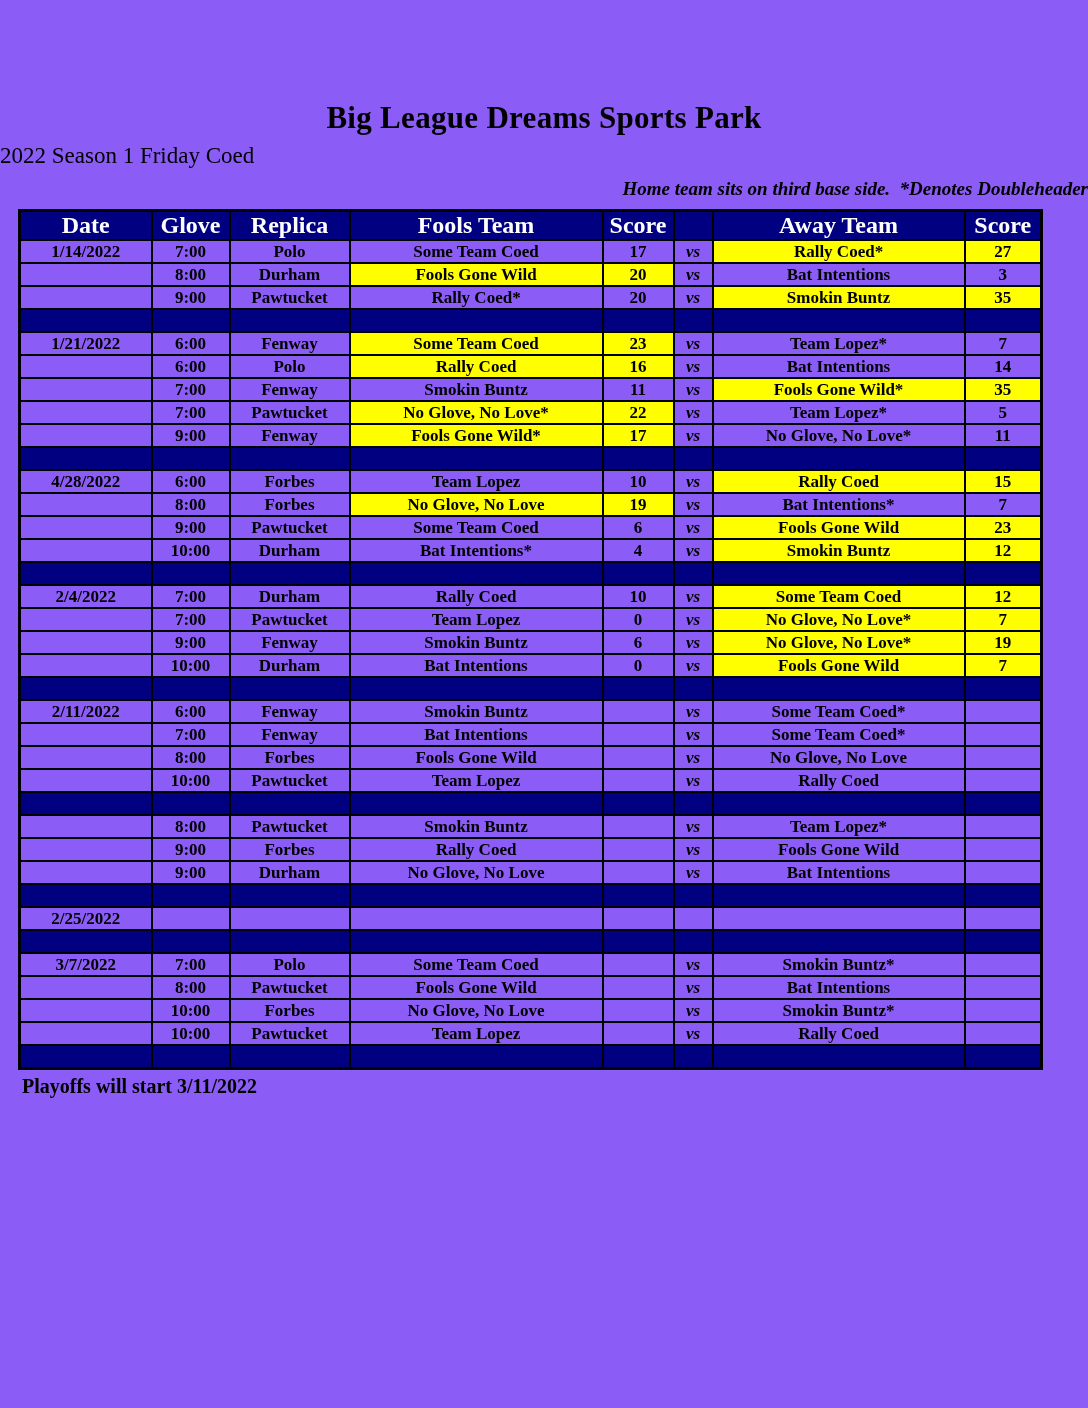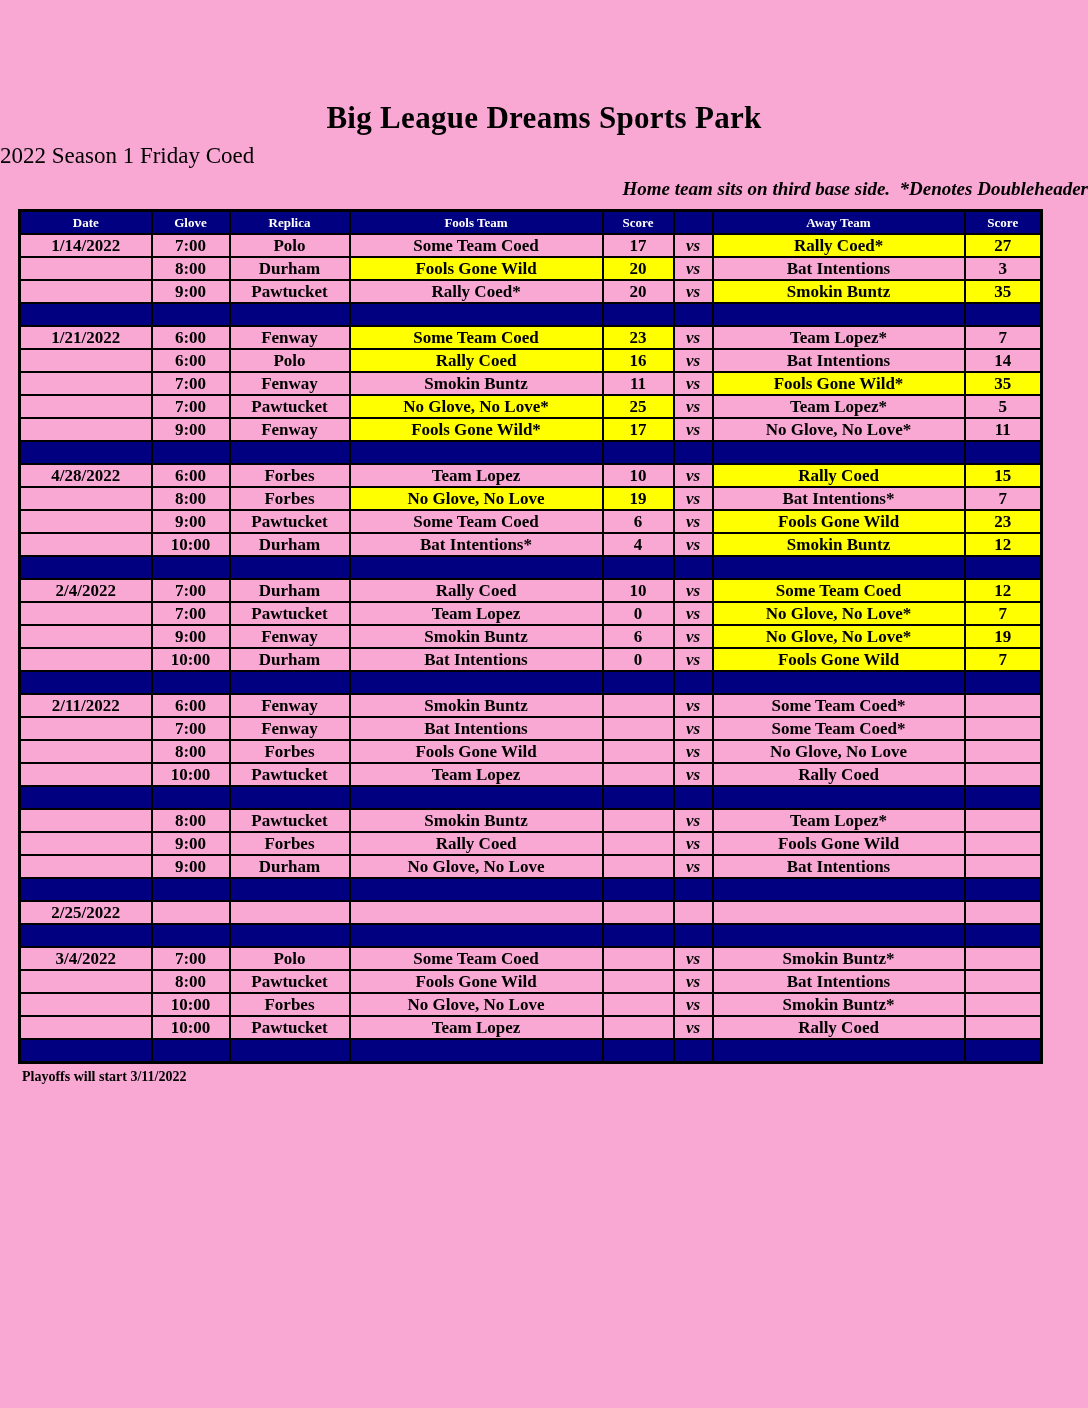--- a/index.html
+++ b/index.html
@@ -10,21 +10,21 @@
   body {
     width: 1088px;
     height: 1408px;
     font-family: "Liberation Serif", serif;
     color: #000000;
   }
   .page {
     position: relative;
     width: 1088px;
     height: 1408px;
-    background: #f9a8d4;
+    background: #8b5cf6;
     overflow: hidden;
   }
   .title {
     margin: 0;
     padding-top: 100px;
     text-align: center;
     font-size: 31px;
     font-weight: bold;
     letter-spacing: 0.3px;
   }
@@ -57,36 +57,36 @@
     text-align: center;
     vertical-align: middle;
     font-weight: bold;
     font-size: 17px;
     overflow: hidden;
     white-space: nowrap;
   }
   table.schedule th {
     background: #000080;
     color: #ffffff;
-    font-size: 13px;
+    font-size: 24px;
   }
   tr.separator-row td {
     background: #000080;
   }
   td.hl {
     background: #ffff00;
   }
   td.vs-cell {
     font-style: italic;
     font-size: 15px;
     margin-top: 35px;
   }
   .footer-note {
     margin: 5px 0 0 22px;
-    font-size: 14px;
+    font-size: 20px;
     font-weight: bold;
   }
 </style>
 </head>
 <body>
 
 <div class="page">
   <h1 class="title">Big League Dreams Sports Park</h1>
   <h2 class="subtitle">2022 Season 1 Friday Coed</h2>
   <p class="note">Home team sits on third base side.  *Denotes Doubleheader</p>
@@ -183,21 +183,21 @@
           <td>11</td>
           <td class="vs-cell">vs</td>
           <td class="hl">Fools Gone Wild*</td>
           <td class="hl">35</td>
         </tr>
         <tr>
           <td></td>
           <td>7:00</td>
           <td>Pawtucket</td>
           <td class="hl">No Glove, No Love*</td>
-          <td class="hl">25</td>
+          <td class="hl">22</td>
           <td class="vs-cell">vs</td>
           <td>Team Lopez*</td>
           <td>5</td>
         </tr>
         <tr>
           <td></td>
           <td>9:00</td>
           <td>Fenway</td>
           <td class="hl">Fools Gone Wild*</td>
           <td class="hl">17</td>
@@ -419,21 +419,21 @@
           <td></td>
           <td></td>
           <td></td>
           <td></td>
           <td></td>
           <td></td>
           <td></td>
           <td></td>
         </tr>
         <tr>
-          <td>3/4/2022</td>
+          <td>3/7/2022</td>
           <td>7:00</td>
           <td>Polo</td>
           <td>Some Team Coed</td>
           <td></td>
           <td class="vs-cell">vs</td>
           <td>Smokin Buntz*</td>
           <td></td>
         </tr>
         <tr>
           <td></td>

